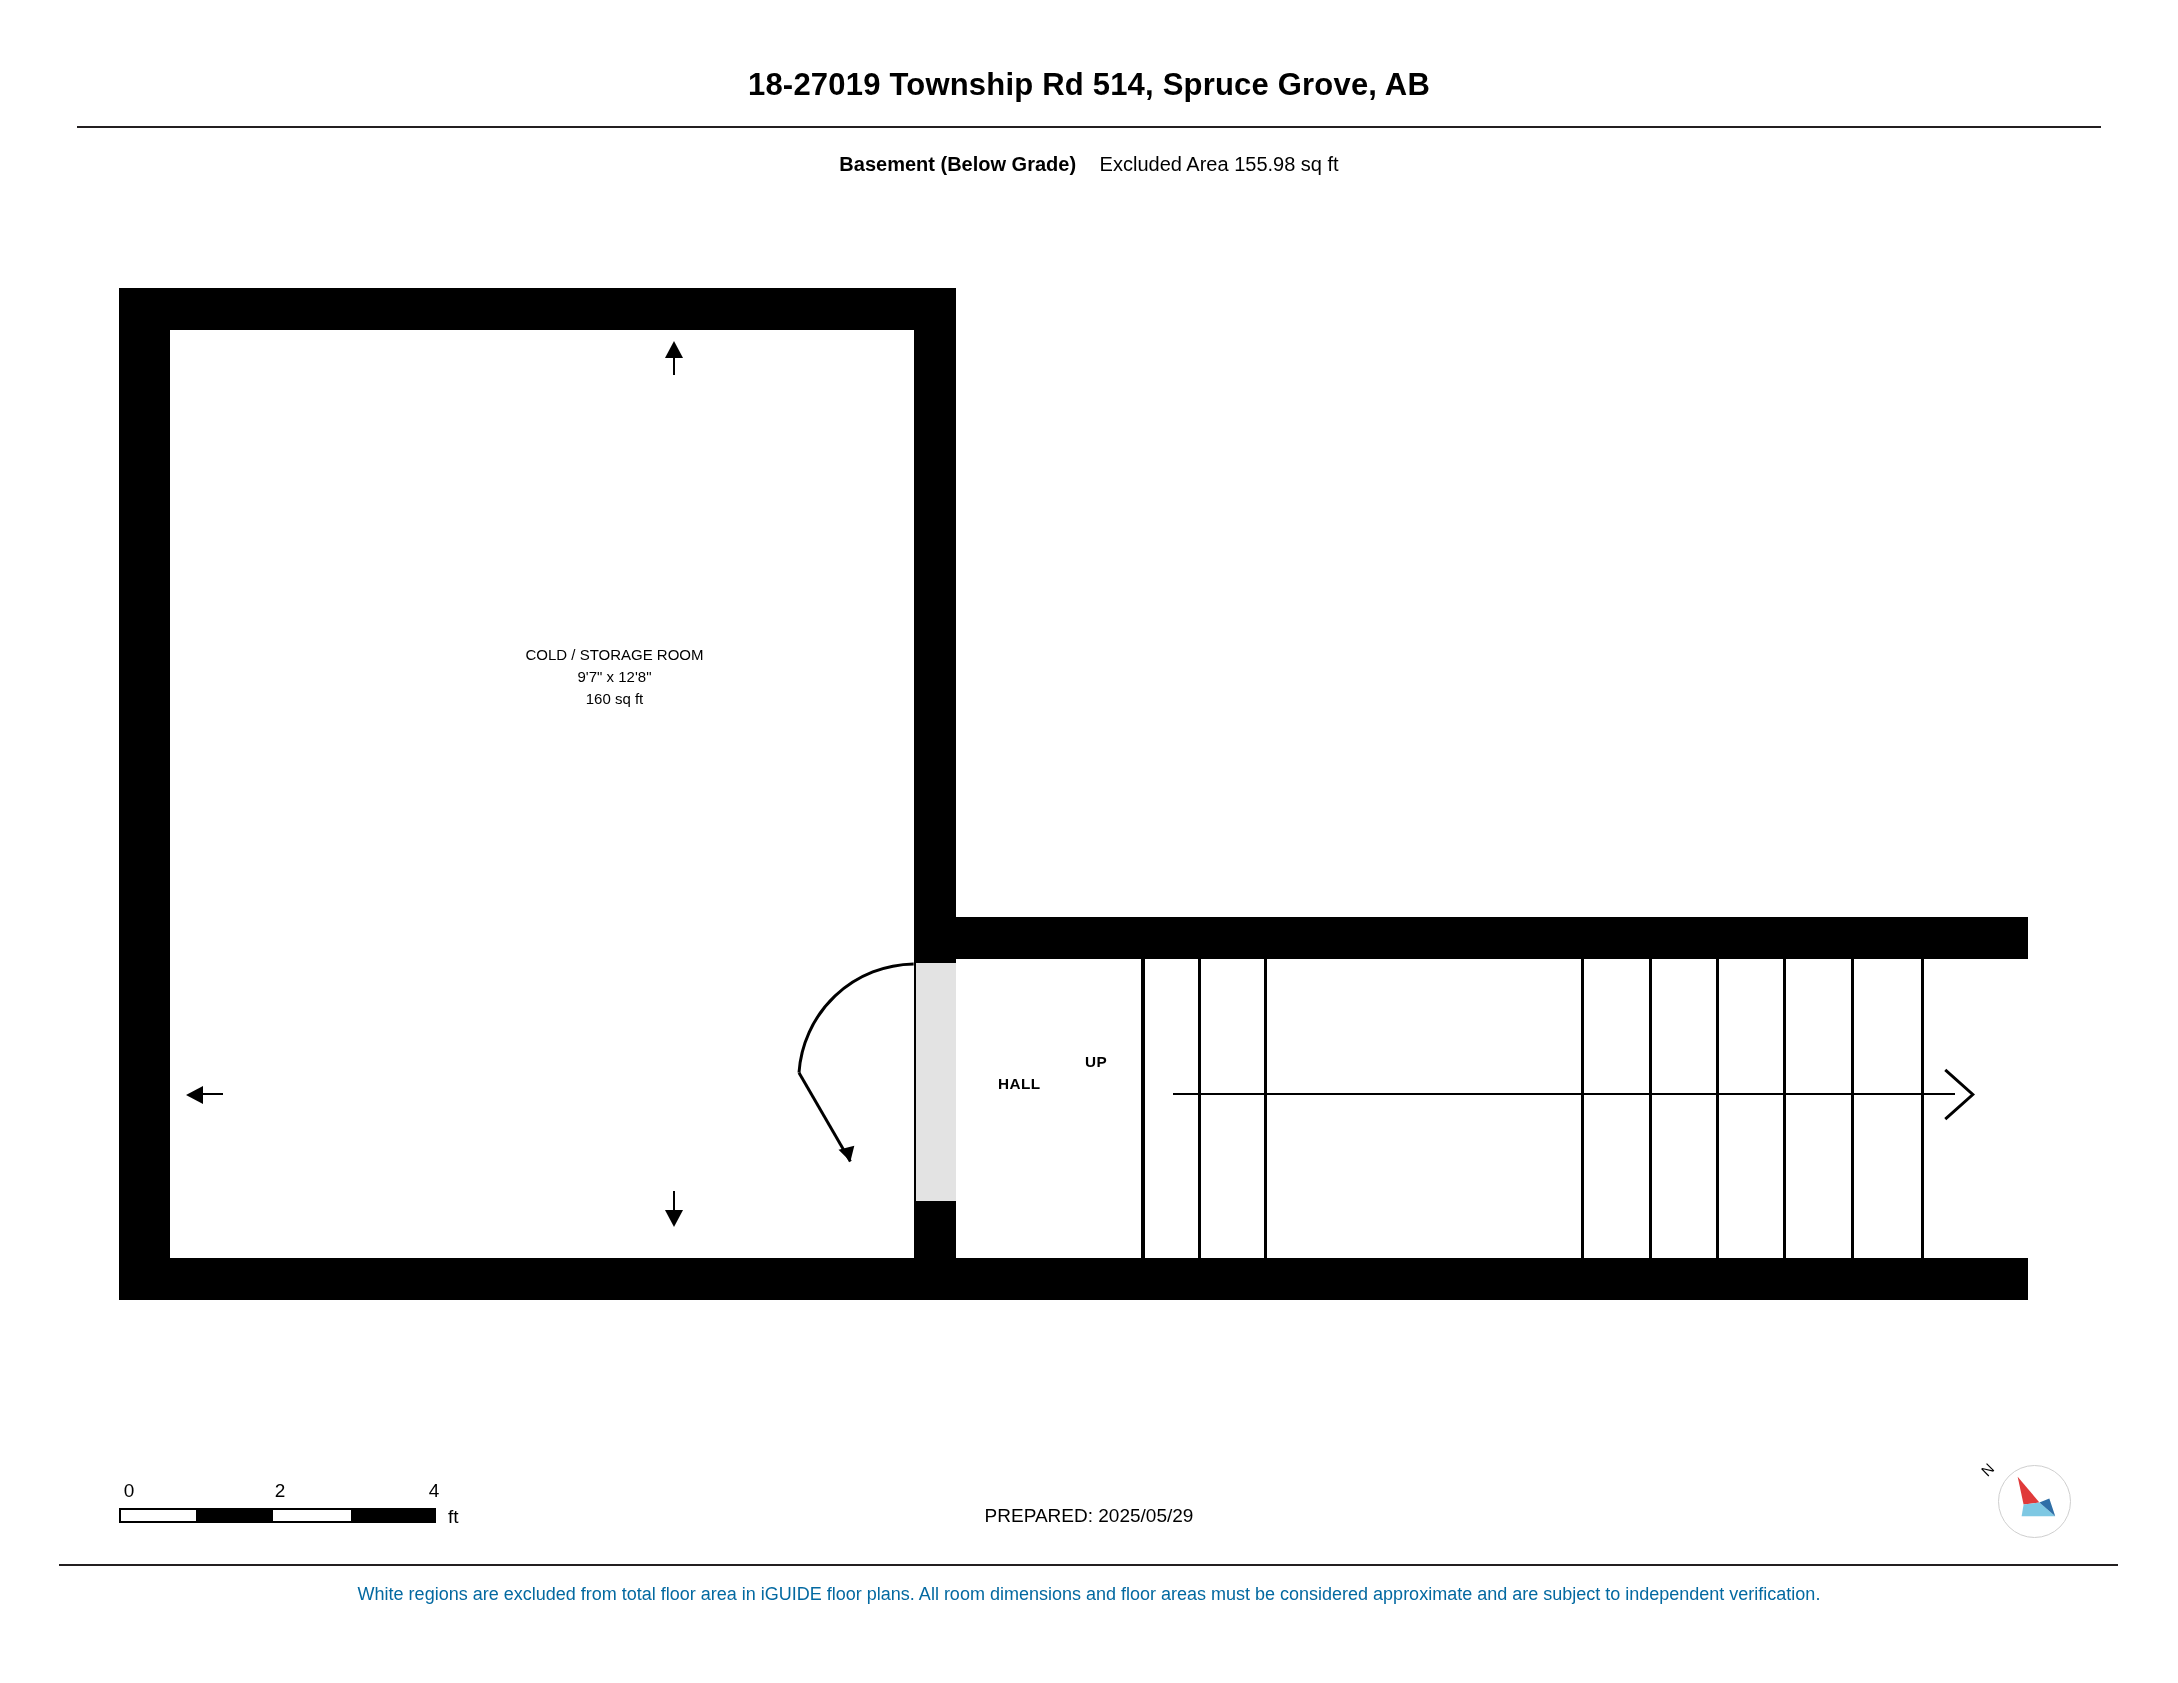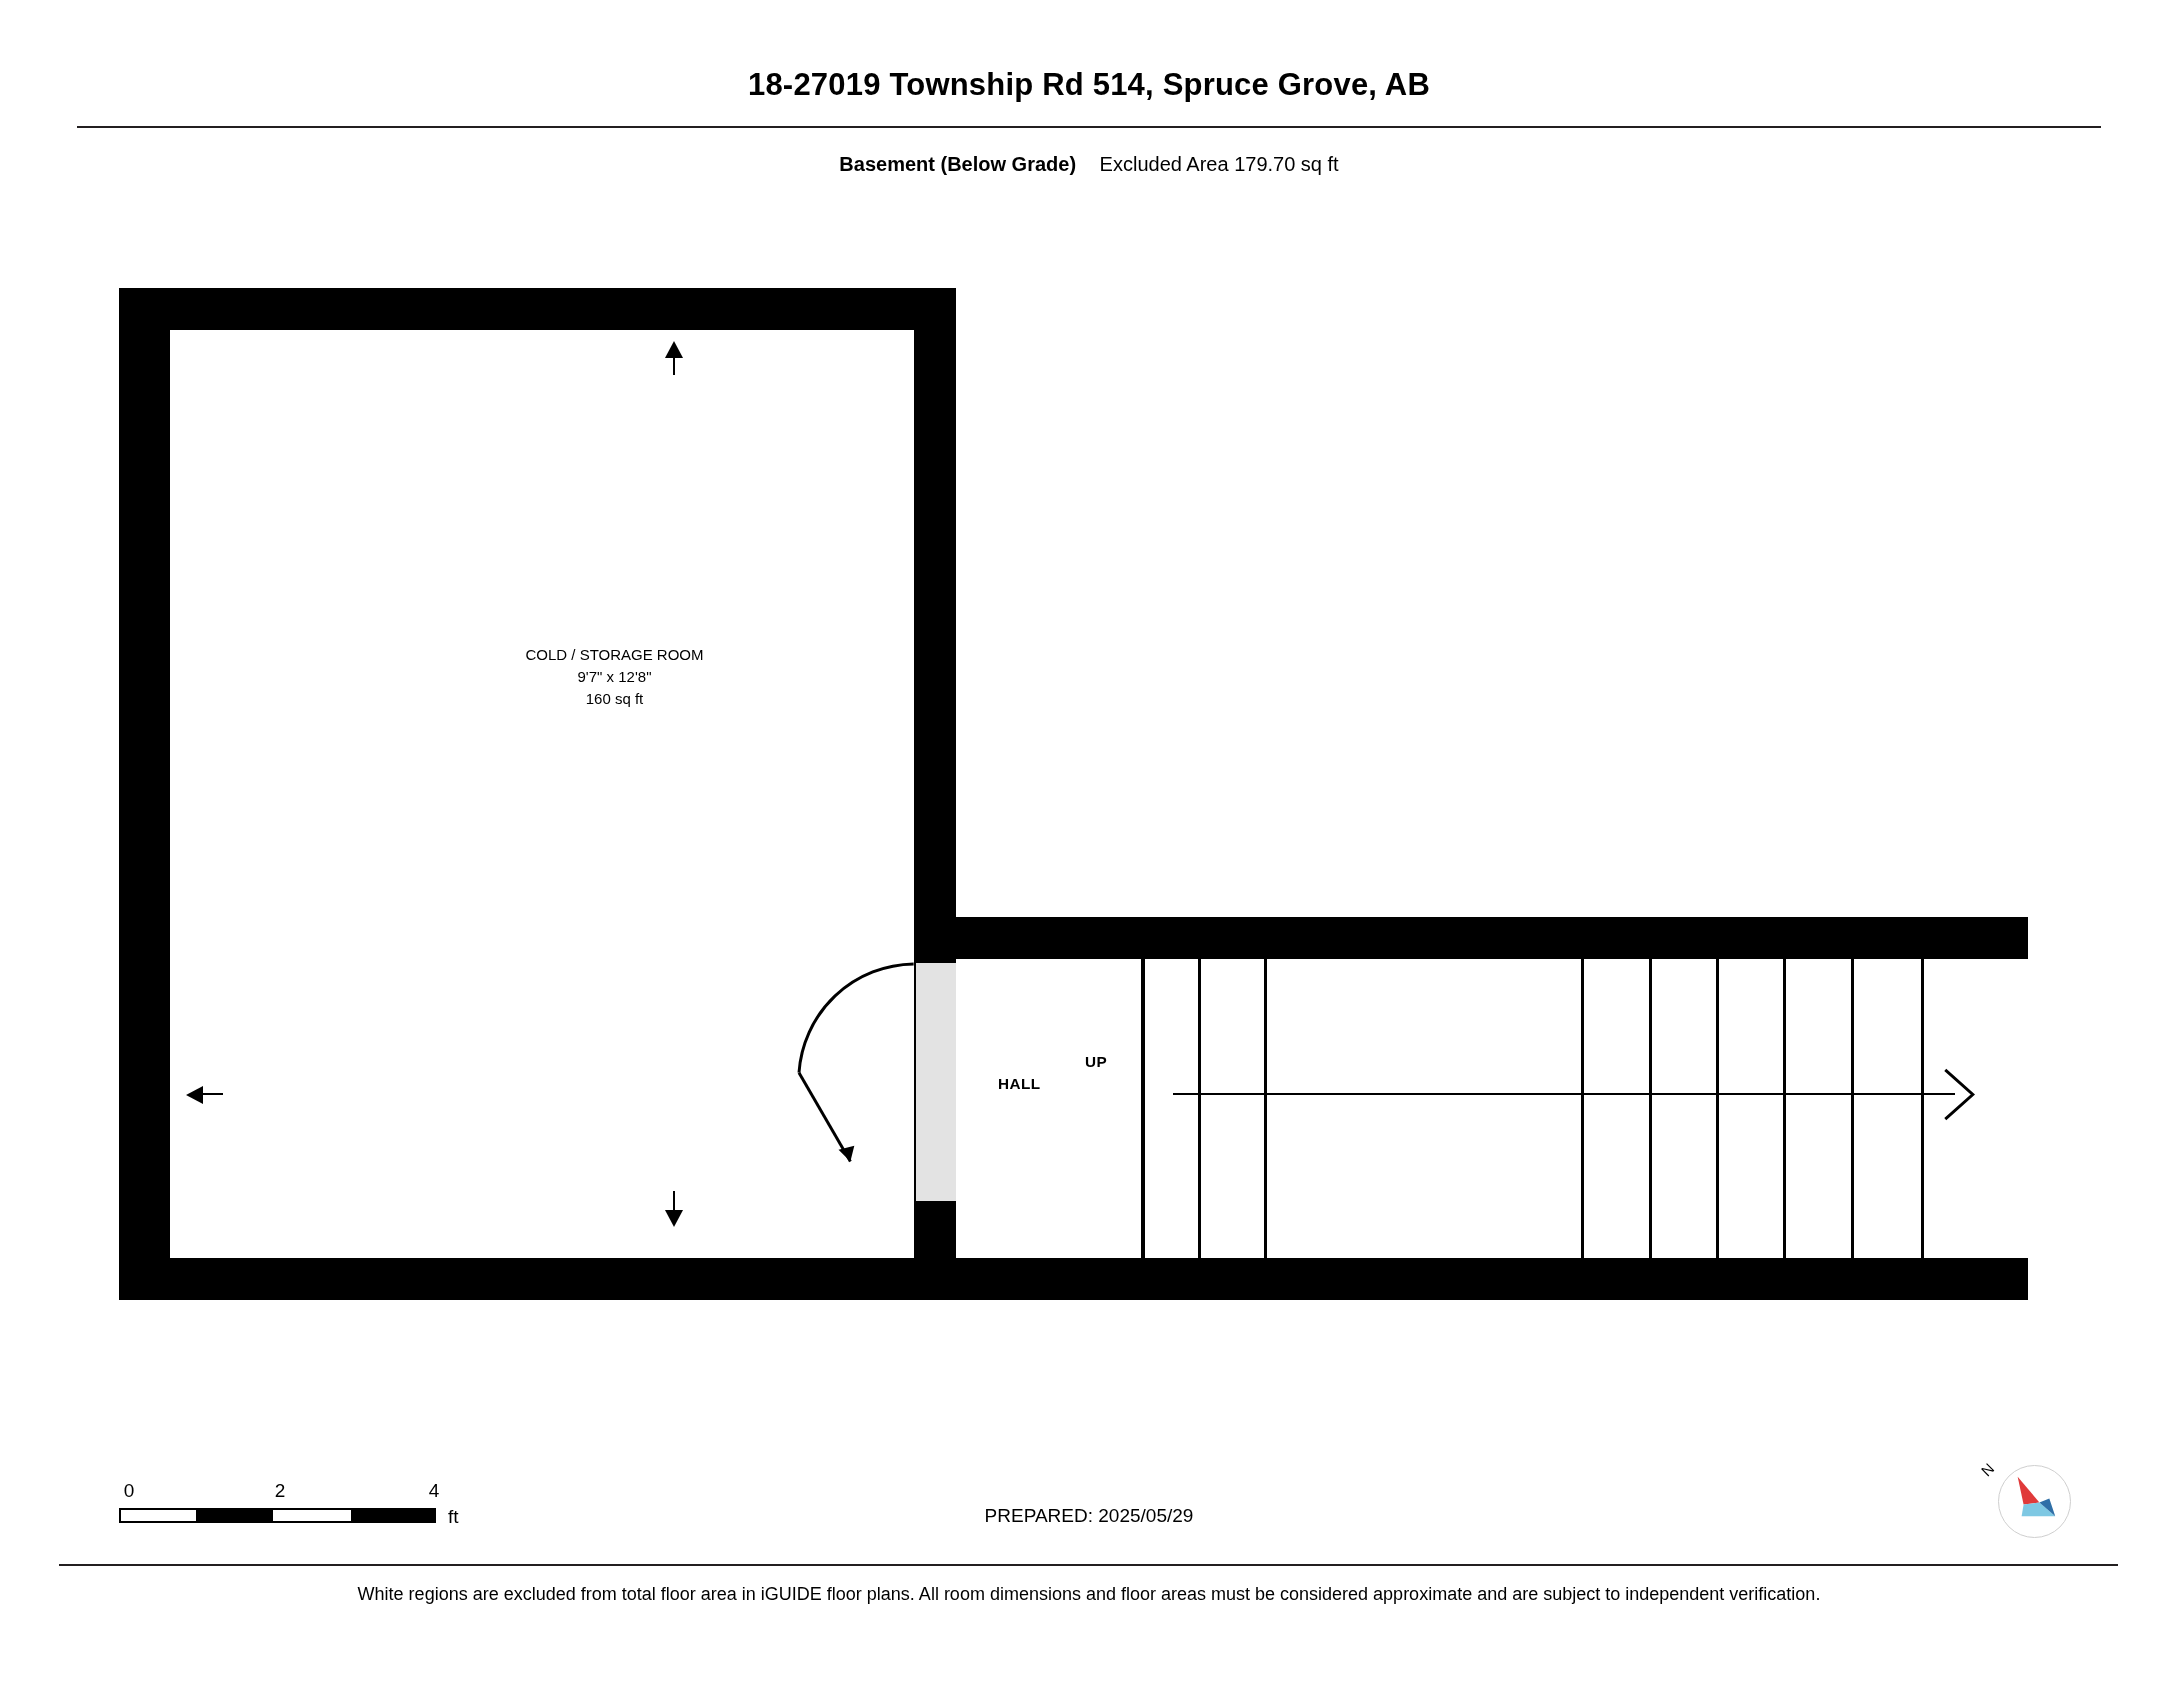--- a/index.html
+++ b/index.html
@@ -222,31 +222,31 @@
     height: 2px;
     background: #231f20;
   }
   .disclaimer {
     position: absolute;
     top: 1584px;
     left: 0;
     width: 2178px;
     text-align: center;
     font-size: 18px;
-    color: #000000;
+    color: #0369a1;
   }
 </style>
 </head>
 <body>
 
 <div class="title">18-27019 Township Rd 514, Spruce Grove, AB</div>
 <div class="title-rule"></div>
 <div class="subheader">
   <span class="lvl">Basement (Below Grade)</span>
-  <span class="excl">Excluded Area 179.70 sq ft</span>
+  <span class="excl">Excluded Area 155.98 sq ft</span>
 </div>
 
 <div class="plan">
 
   <div class="wall" style="left:0px; top:40px; width:837px; height:42px;"></div>
 
   <div class="wall" style="left:0px; top:40px; width:51px; height:1012px;"></div>
 
   <div class="wall" style="left:0px; top:1010px; width:1909px; height:42px;"></div>
 

